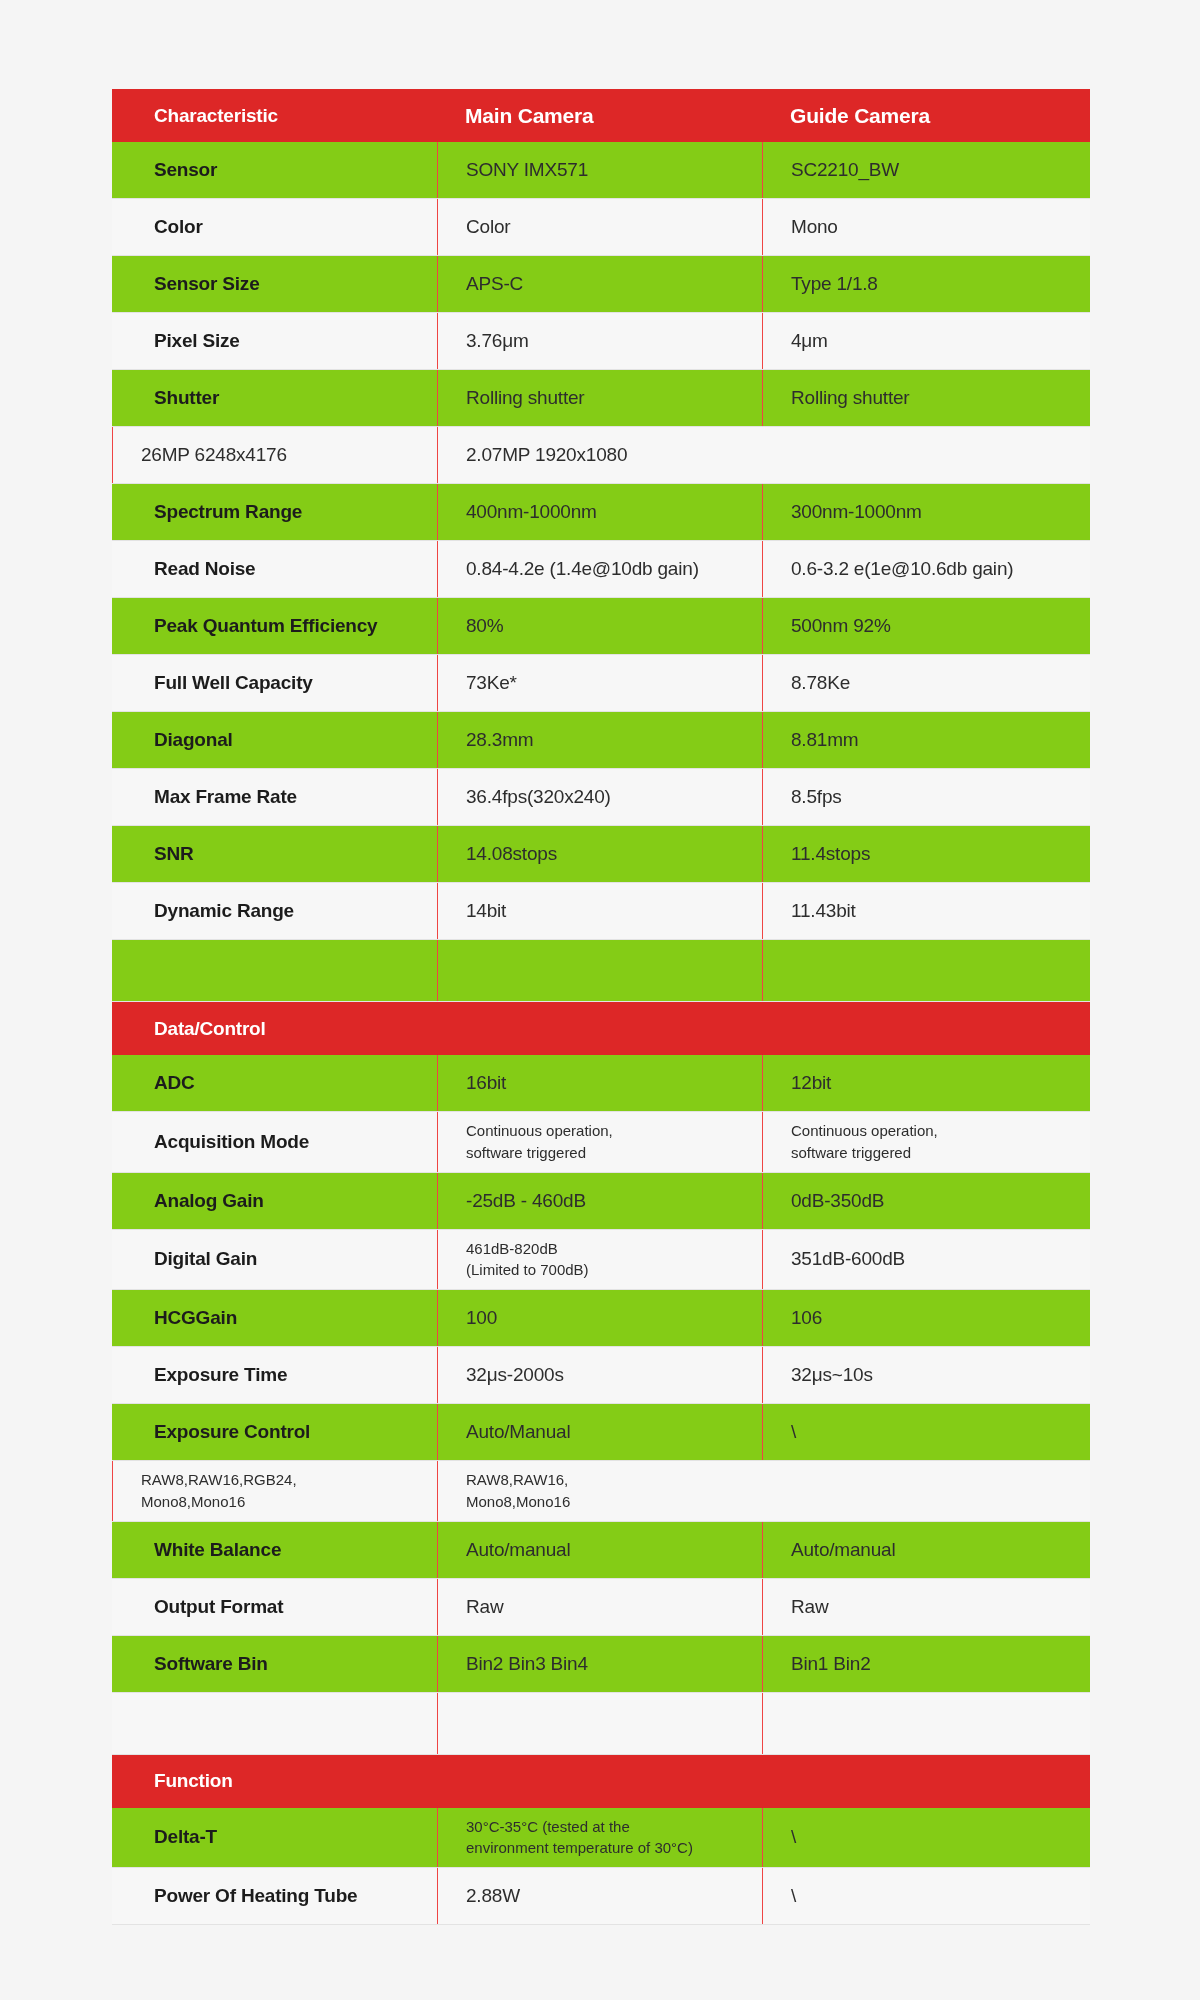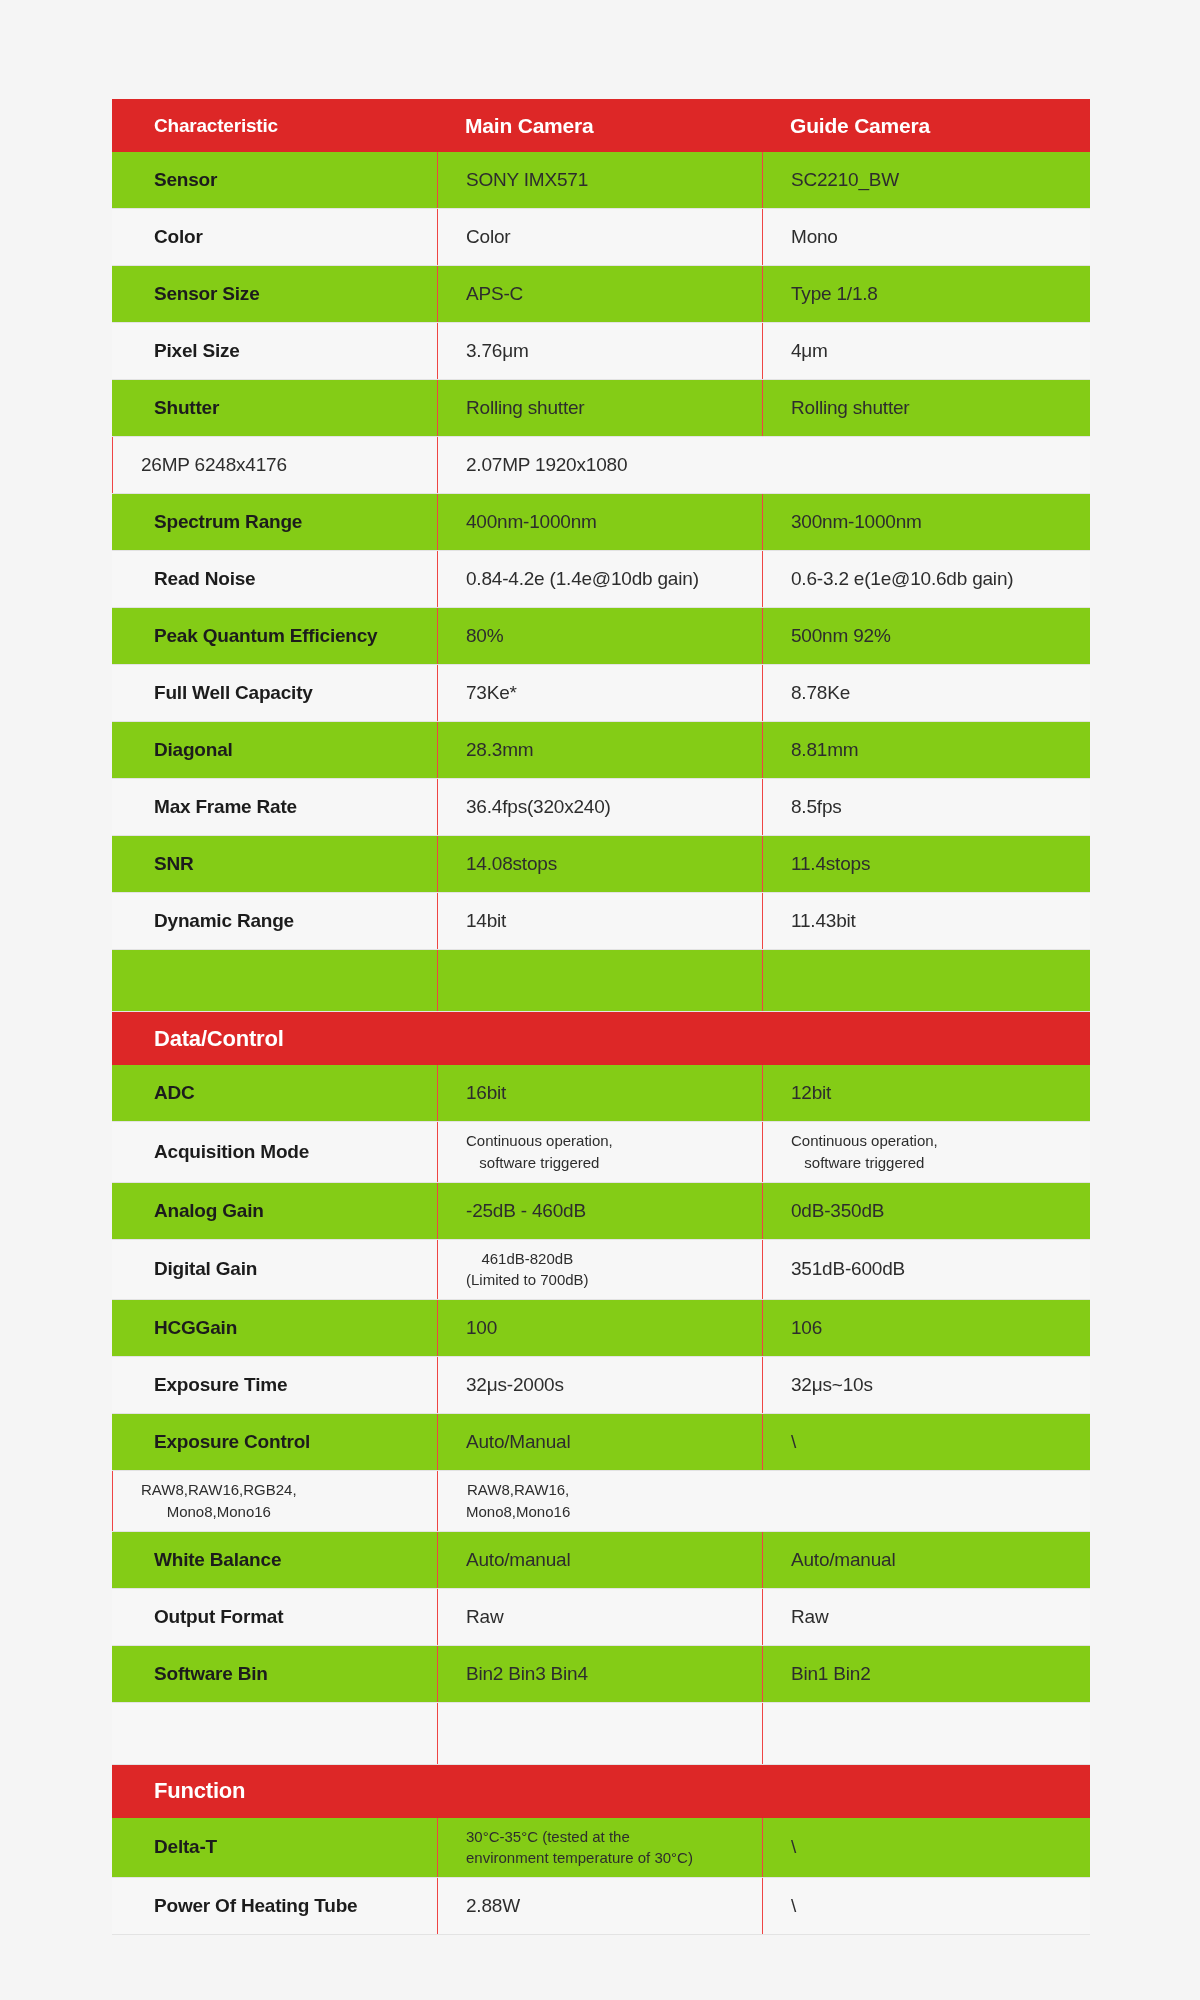--- a/index.html
+++ b/index.html
@@ -9,37 +9,37 @@
   body {
     width: 1200px;
     height: 2000px;
     background: #f5f5f5;
     font-family: "Liberation Sans", sans-serif;
     position: relative;
   }
   .spec-table {
     position: absolute;
     left: 112px;
-    top: 99px;
+    top: 89px;
     width: 978px;
     letter-spacing: -0.2px;
   }
   
   .band {
     background: #dd2727;
     color: #ffffff;
     height: 53px;
     display: grid;
     grid-template-columns: 325px 325px 1fr;
     align-items: center;
   }
   .band.single {
     display: flex;
     padding-left: 42px;
-    font-size: 22px;
+    font-size: 19px;
     font-weight: 700;
     box-sizing: border-box;
   }
   .band .hcell {
     font-weight: 700;
     font-size: 21px;
     padding-left: 28px;
   }
   .band .hcell.first {
     font-size: 19px;
@@ -49,21 +49,20 @@
   .row {
     display: grid;
     grid-template-columns: 325px 325px 1fr;
     min-height: 57px;
     background: #84cc16;
     border-bottom: 1px solid #e3e3e3;
     box-sizing: border-box;
   }
   .row.alt {
     background: #f7f7f7;
-    text-align: center;
   }
   .row.spacer {
     min-height: 62px;
   }
   .cell {
     display: flex;
     align-items: center;
     padding: 8px 14px 8px 28px;
     box-sizing: border-box;
     font-size: 19px;

